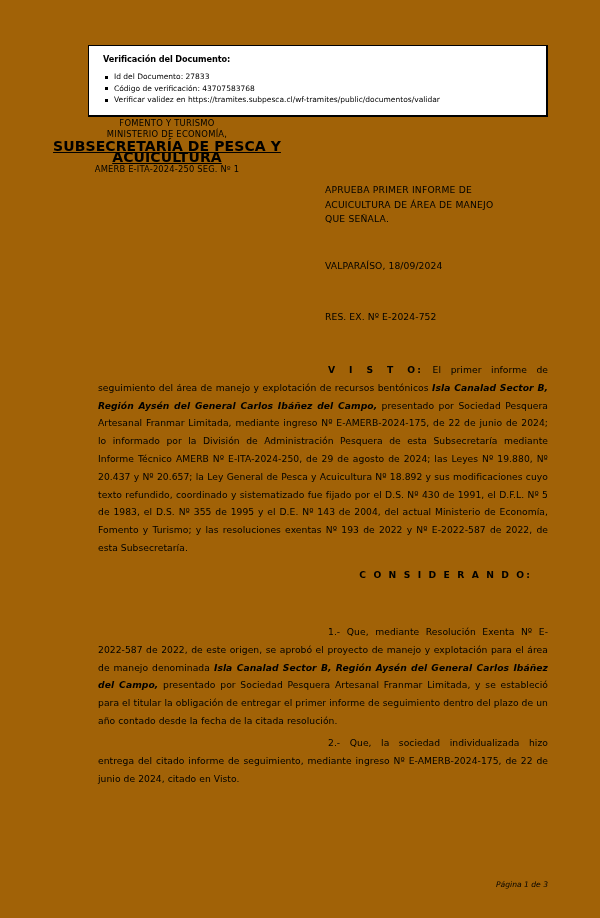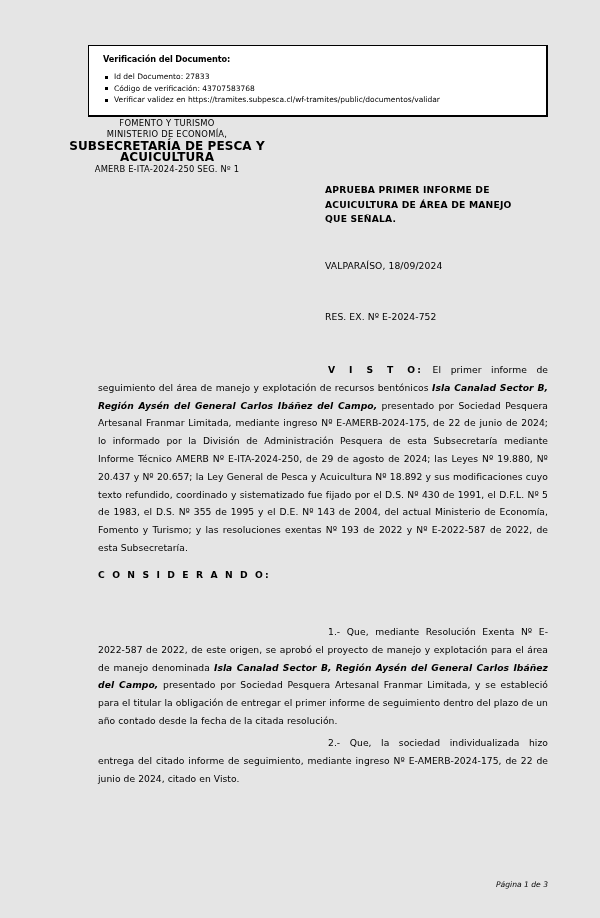--- a/index.html
+++ b/index.html
@@ -13,21 +13,21 @@
     font-family: "DejaVu Sans", sans-serif;
     color: #000000;
     position: relative;
     overflow: hidden;
   }
 
   .page {
     position: relative;
     width: 600px;
     height: 918px;
-    background: #e5e5e5;
+    background: #a16207;
   }
 
   
   .verif-box {
     position: absolute;
     left: 88px;
     top: 45px;
     width: 460px;
     box-sizing: border-box;
     border: 1.5px solid #000000;
@@ -70,39 +70,39 @@
     left: 38px;
     top: 118px;
     width: 258px;
     text-align: center;
     font-size: 8.4px;
     line-height: 11.4px;
     letter-spacing: 0.25px;
   }
   .ministry .subsec {
     font-weight: bold;
+    text-decoration: underline;
     letter-spacing: 0.1px;
-    font-size: 12px;
+    font-size: 14px;
   }
   .ministry .amerb {
     letter-spacing: 0.15px;
   }
 
   
   .doc-title {
     position: absolute;
     left: 325px;
     top: 183px;
     width: 223px;
     font-size: 9.2px;
     line-height: 14.6px;
     text-align: justify;
     text-align-last: left;
     letter-spacing: 0.2px;
-    font-weight: bold;
   }
   .doc-title .l3 { text-align: right; }
 
   .place-date {
     position: absolute;
     left: 325px;
     top: 260px;
     font-size: 9.2px;
     letter-spacing: 0.1px;
   }
@@ -138,25 +138,25 @@
     letter-spacing: 2.1px;
   }
   .bi {
     font-weight: bold;
     font-style: italic;
   }
 
   #visto-block { top: 361px; }
   #considerando-head {
     position: absolute;
-    left: 98px;
+    left: 82px;
     width: 450px;
     top: 569px;
     font-size: 9.2px;
-    text-align: left;
+    text-align: right;
   }
   #c1-block { top: 623px; }
   #c2-block { top: 734px; }
   #c3-block { top: 789px; }
 
   
   .footer {
     position: absolute;
     left: 0;
     top: 880px;

